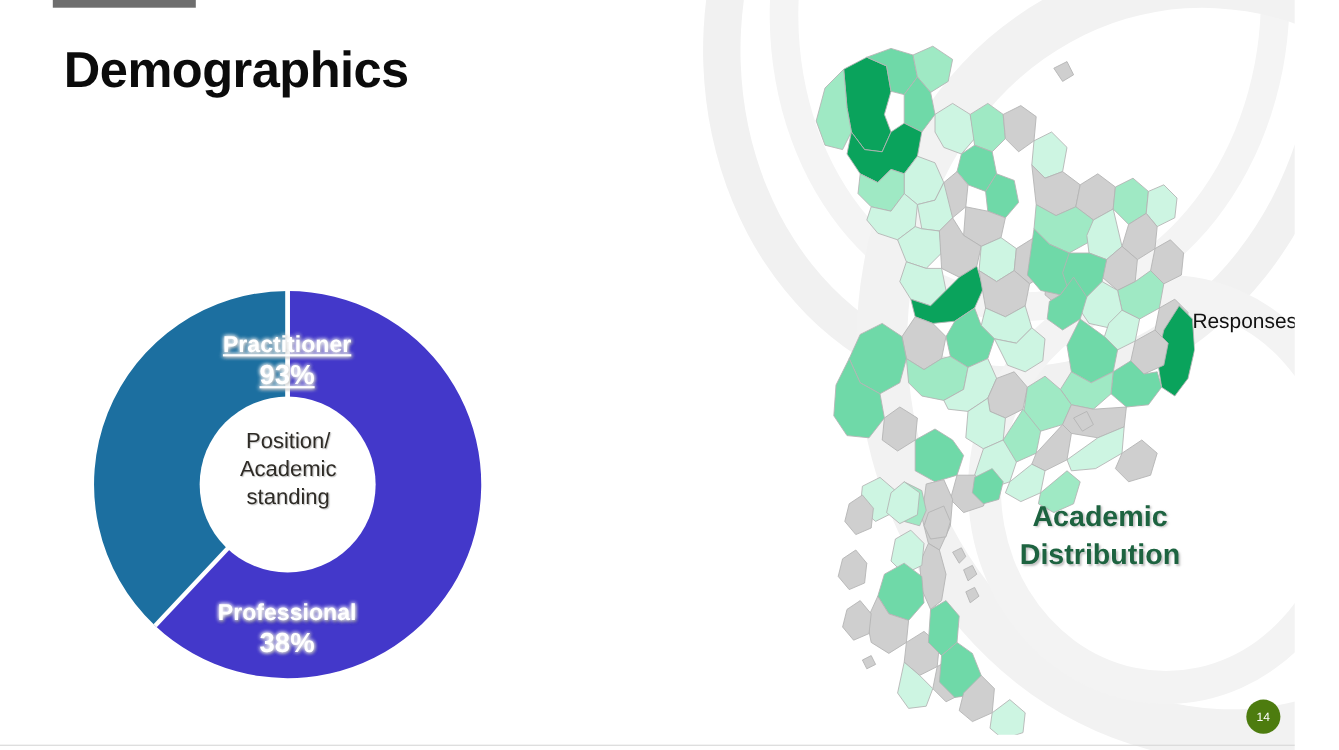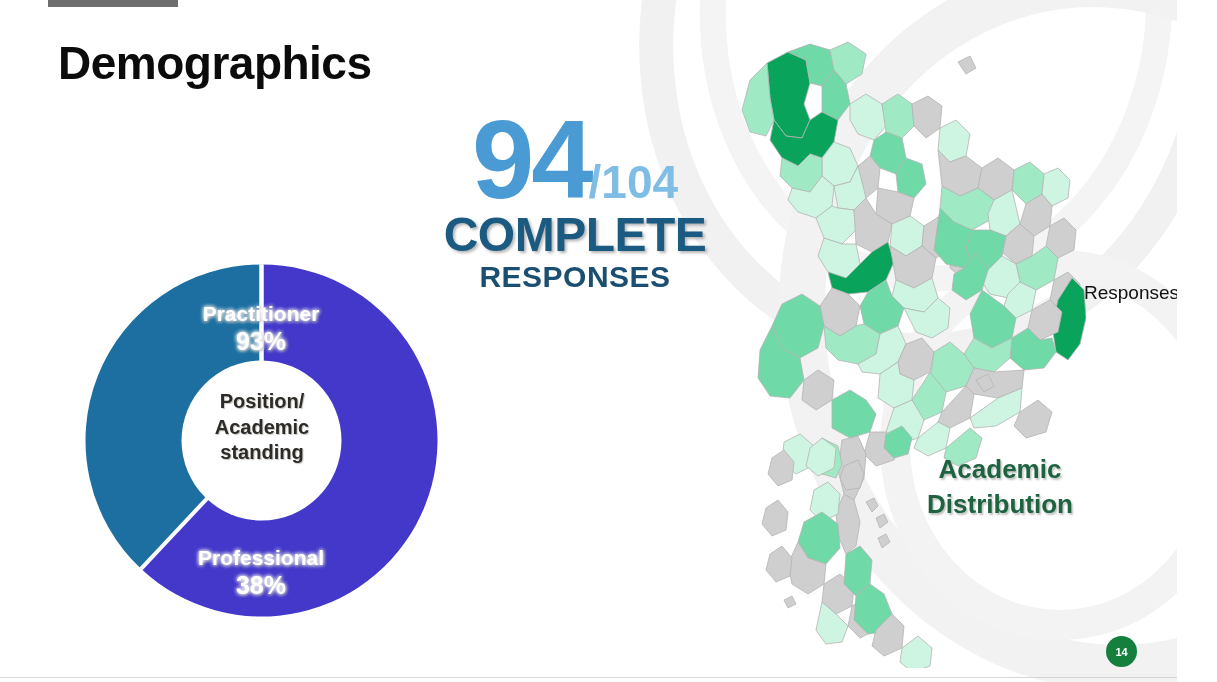--- a/index.html
+++ b/index.html
@@ -129,32 +129,32 @@
     text-align: center;
     width: 260px;
     left: 48px;
     color: #ffffff;
     font-weight: bold;
     text-shadow:
        0 0 4px #ffffff, 0 0 4px #ffffff,
        1px 1px 3px rgba(90,90,90,.85);
     pointer-events: none;
   }
-  #label-top   { top: 40px; }
+  #label-top   { top: 40px; text-decoration: underline; }
   #label-bot   { top: 284px; }
   .dl-name { font-size: 21px; line-height: 1.15; }
   .dl-pct  { font-size: 25px; line-height: 1.2; }
 
   #donut-center-text {
     position: absolute;
     left: 98px; top: 127px;
     width: 162px;
     text-align: center;
     font-size: 20px;
-    font-weight: bold;
+    font-weight: normal;
     line-height: 1.28;
     color: #2e2b26;
     text-shadow: 1px 1px 1px rgba(170,170,170,.7);
   }
 
   
   #map-wrap {
     position: absolute;
     left: 726px; top: 8px;
     width: 360px; height: 660px;
@@ -209,27 +209,27 @@
     width: 160px;
     text-align: right;
     color: #9b9b9b;
     font-size: 7.5px;
     line-height: 1.45;
   }
 
   
   #page-badge {
     position: absolute;
-    left: 1106px; top: 636px;
+    left: 1133px; top: 636px;
     width: 31px; height: 31px;
     border-radius: 50%;
-    background: #15803d;
+    background: #4d7c0f;
     color: #ffffff;
     font-size: 11px;
-    font-weight: bold;
+    font-weight: normal;
     display: flex;
     align-items: center;
     justify-content: center;
   }
 
   
   #edge-bottom {
     position: absolute;
     left: 0; top: 677px;
     width: 1217px; height: 1px;
@@ -249,27 +249,20 @@
 
   <div class="swoosh" id="swoosh-a"></div>
   <div class="swoosh" id="swoosh-b"></div>
   <div class="swoosh" id="swoosh-c"></div>
   <div class="swoosh" id="swoosh-d"></div>
 
   <div id="top-bar"></div>
 
   <div id="page-title">Demographics</div>
 
-  <div id="kpi">
-    <div id="kpi-line1">
-      <span id="kpi-number">94</span><span id="kpi-denominator">/104</span>
-    </div>
-    <div id="kpi-complete">COMPLETE</div>
-    <div id="kpi-responses">RESPONSES</div>
-  </div>
 
   <div id="donut-wrap">
     <svg id="donut-svg" viewBox="0 0 357 357">
         <path d="M 178.5 178.5 L 178.5 2.5 A 176 176 0 1 1 58.01970935655085 306.79847842616846 Z" fill="#4338ca"></path>
         <path d="M 178.5 178.5 L 58.01970935655085 306.79847842616846 A 176 176 0 0 1 178.49999999999997 2.5 Z" fill="#1c6fa0"></path>
         <line x1="178.5" y1="178.5" x2="178.5" y2="2.5" stroke="#ffffff" stroke-width="4"></line>
         <line x1="178.5" y1="178.5" x2="58.01970935655085" y2="306.79847842616846" stroke="#ffffff" stroke-width="4"></line>
         <line x1="178.5" y1="178.5" x2="178.49999999999997" y2="2.5" stroke="#ffffff" stroke-width="4"></line>
         <circle cx="178.5" cy="178.5" r="80" fill="#ffffff"></circle>
       </svg>

